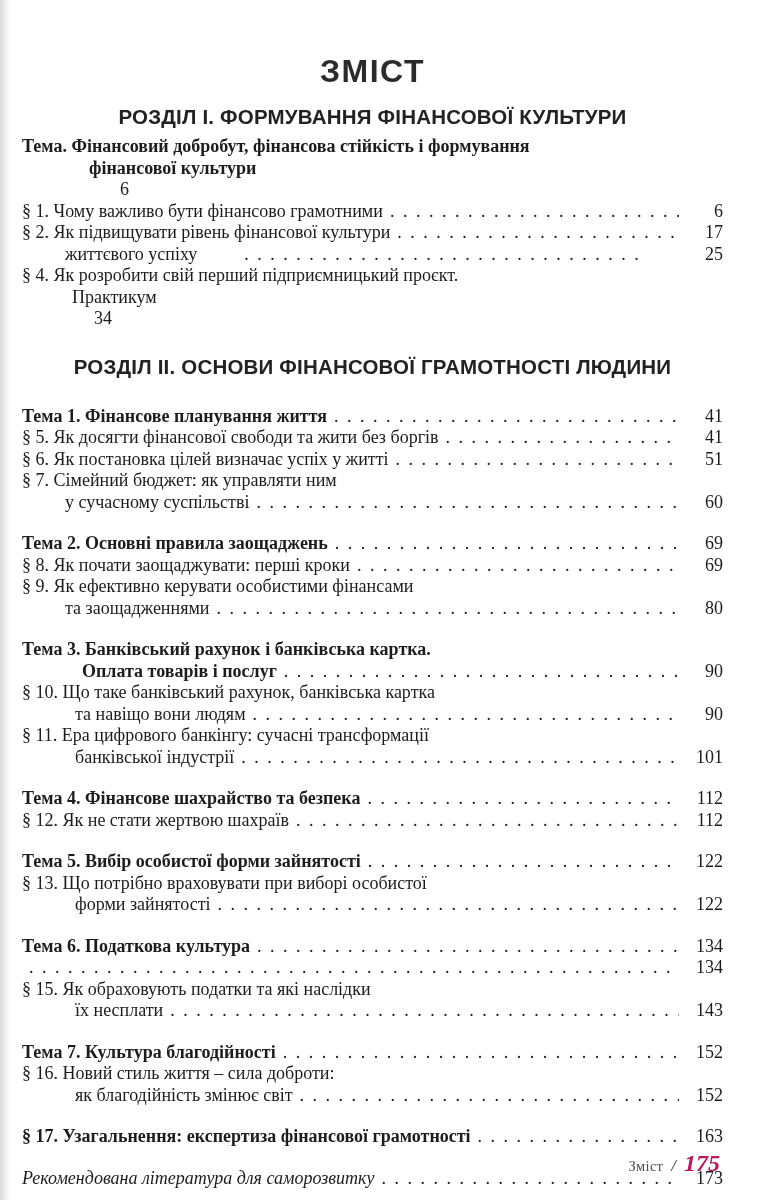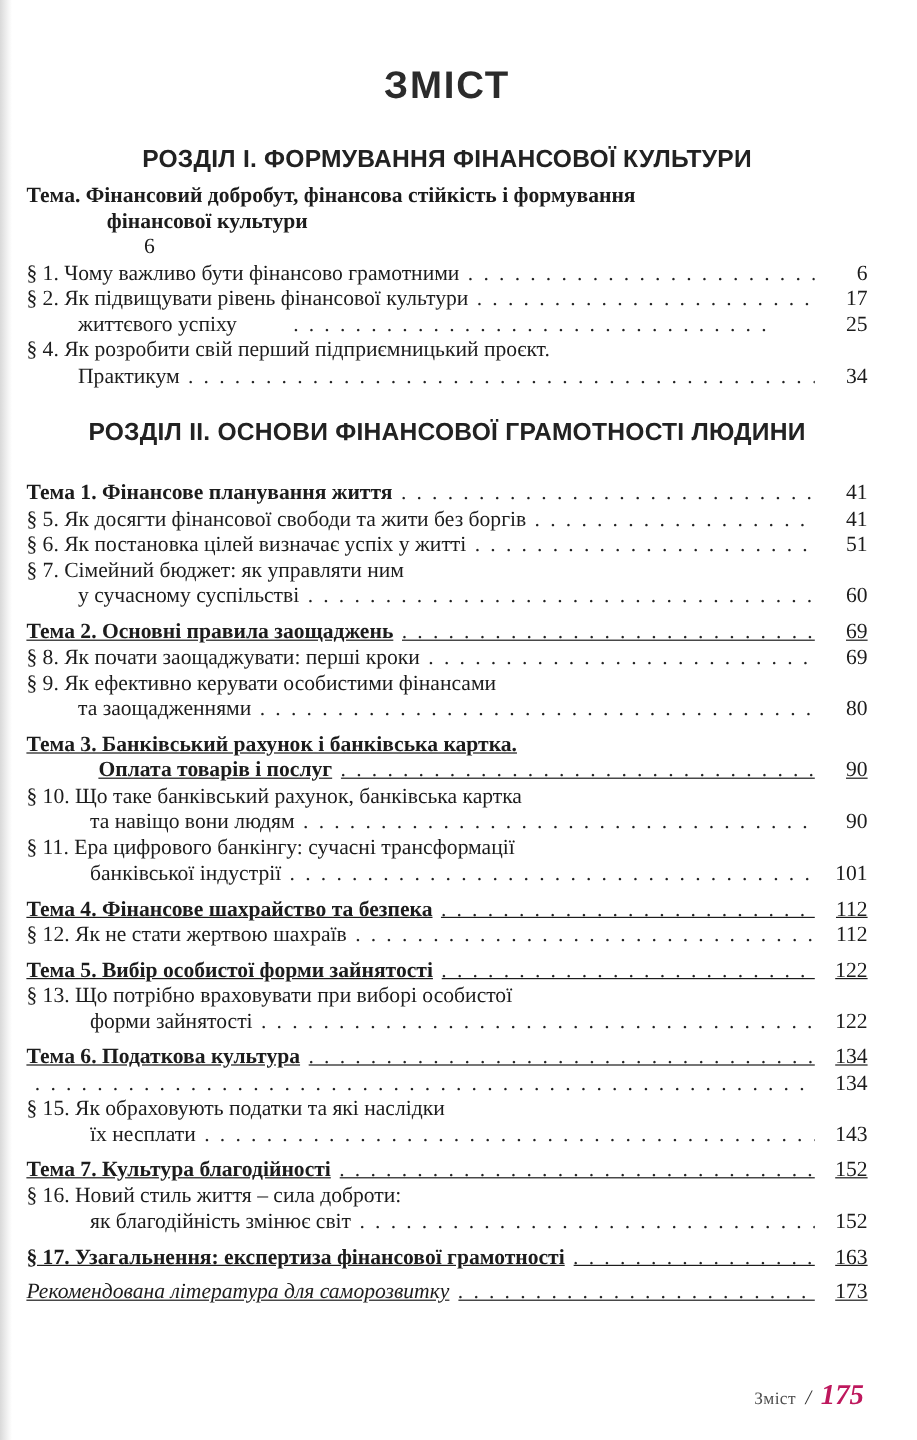--- a/index.html
+++ b/index.html
@@ -31,25 +31,25 @@
   }
   .section-header {
     font-family: "Liberation Sans", sans-serif;
     font-weight: 800;
     font-size: 20.5px;
     line-height: 26px;
     letter-spacing: 0.2px;
     text-align: center;
     color: #222222;
   }
-  .section-1 .section-header { margin: 30px 0 6px 0; }
+  .section-1 .section-header { margin: 14px 0 6px 0; }
   .section-2 .section-header { margin: 24px 0 26px 0; }
 
   .entry { }
-  .entry.gap { margin-top: 8px; text-decoration: underline; }
+  .entry.gap { margin-top: 20px; }
   .line {
     display: flex;
     align-items: baseline;
     font-size: 18px;
     line-height: 21.5px;
     white-space: nowrap;
   }
   .txt { flex: 0 0 auto; }
   .entry.tema .txt, .entry.bold .txt { font-weight: bold; }
   .entry.lit .txt { font-style: italic; }
@@ -127,21 +127,21 @@
           <div class="line" style="padding-left: 43px; gap: 40px;">
             <span class="txt">життєвого успіху</span>
             <span class="leader">. . . . . . . . . . . . . . . . . . . . . . . . . . . . . . . . . . . . . . . . . . . . . . . . . . . . . . . . . . . . . . . . . . . . . . </span>
             <span class="page-num">25</span>
           </div>
         </div>
         <div class="entry par">
           <div class="line">
             <span class="txt">§ 4. Як розробити свій перший підприємницький проєкт.</span>
           </div>
-          <div class="line" style="padding-left: 43px;">
+          <div class="line" style="padding-left: 43px; flex-direction: column;">
             <span class="txt">Практикум</span>
             <span class="leader">. . . . . . . . . . . . . . . . . . . . . . . . . . . . . . . . . . . . . . . . . . . . . . . . . . . . . . . . . . . . . . . . . . . . . . </span>
             <span class="page-num">34</span>
           </div>
         </div>
       </div>
       <div class="section section-2">
         <div class="section-header">РОЗДІЛ ІІ. ОСНОВИ ФІНАНСОВОЇ ГРАМОТНОСТІ ЛЮДИНИ</div>
         <div class="entry tema">
           <div class="line">

